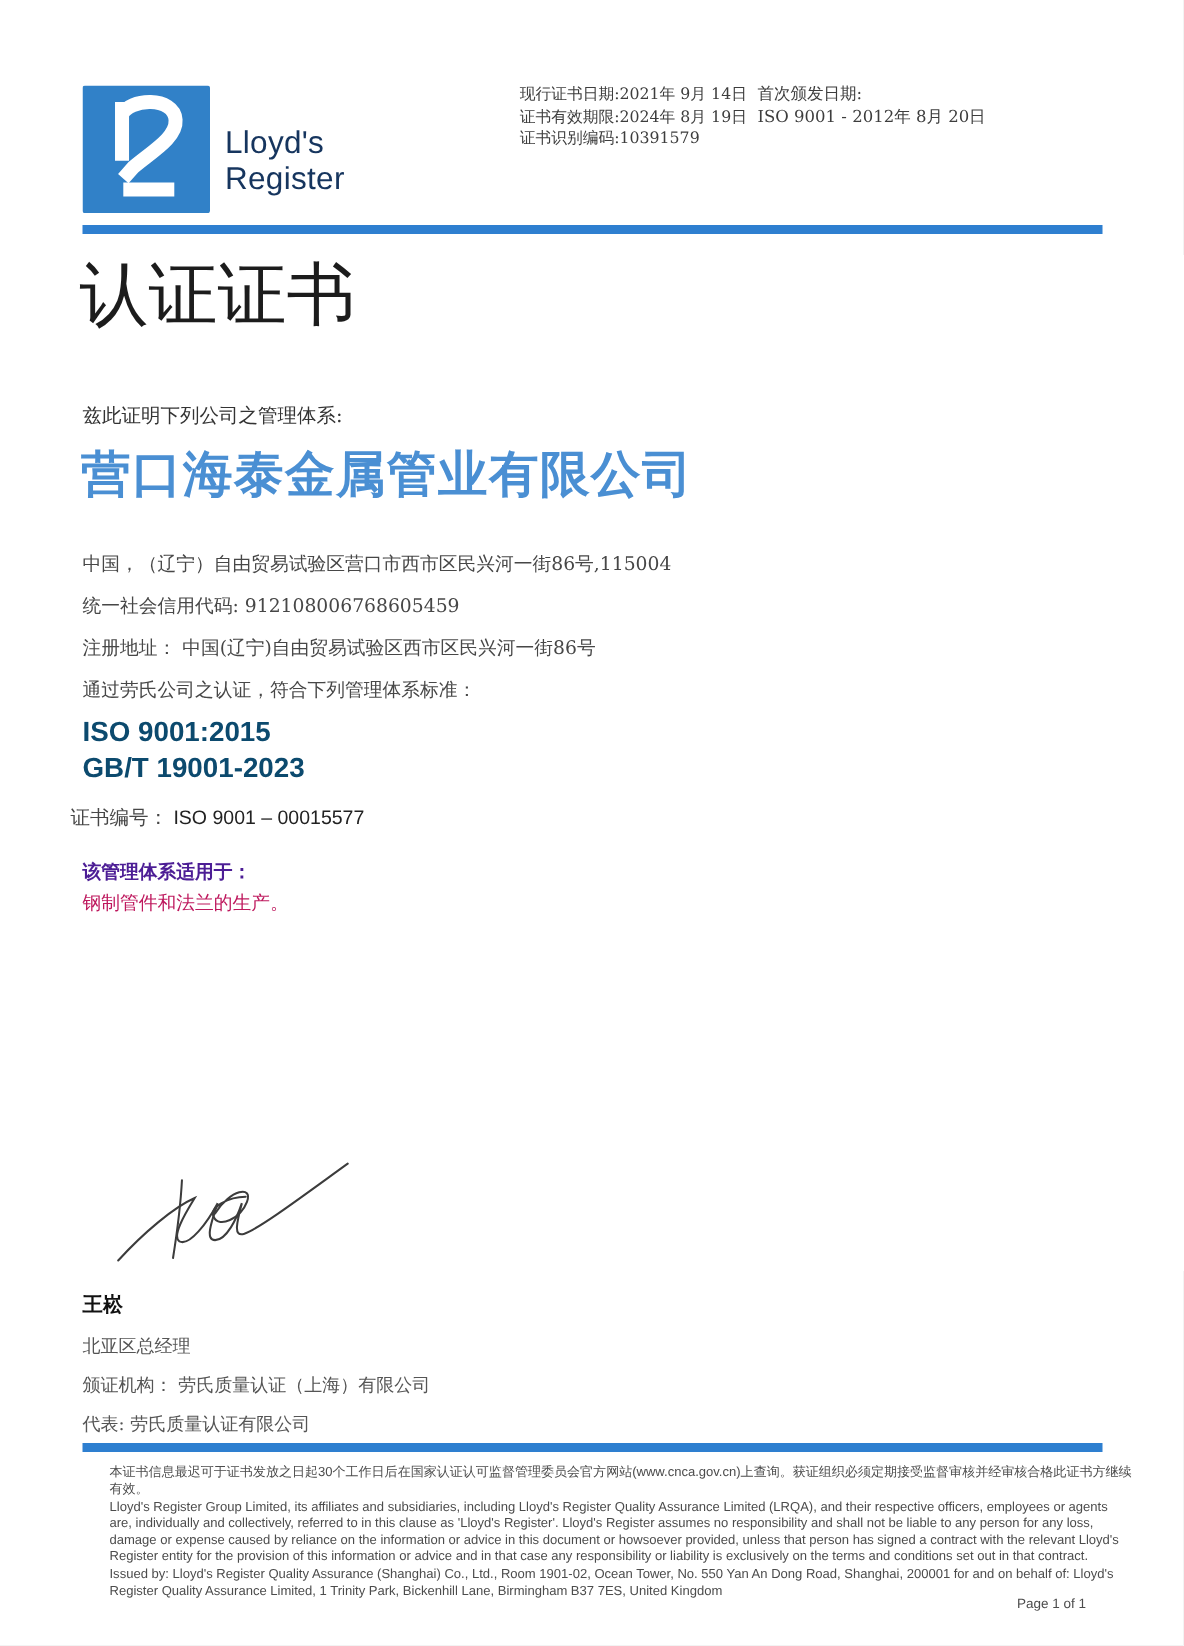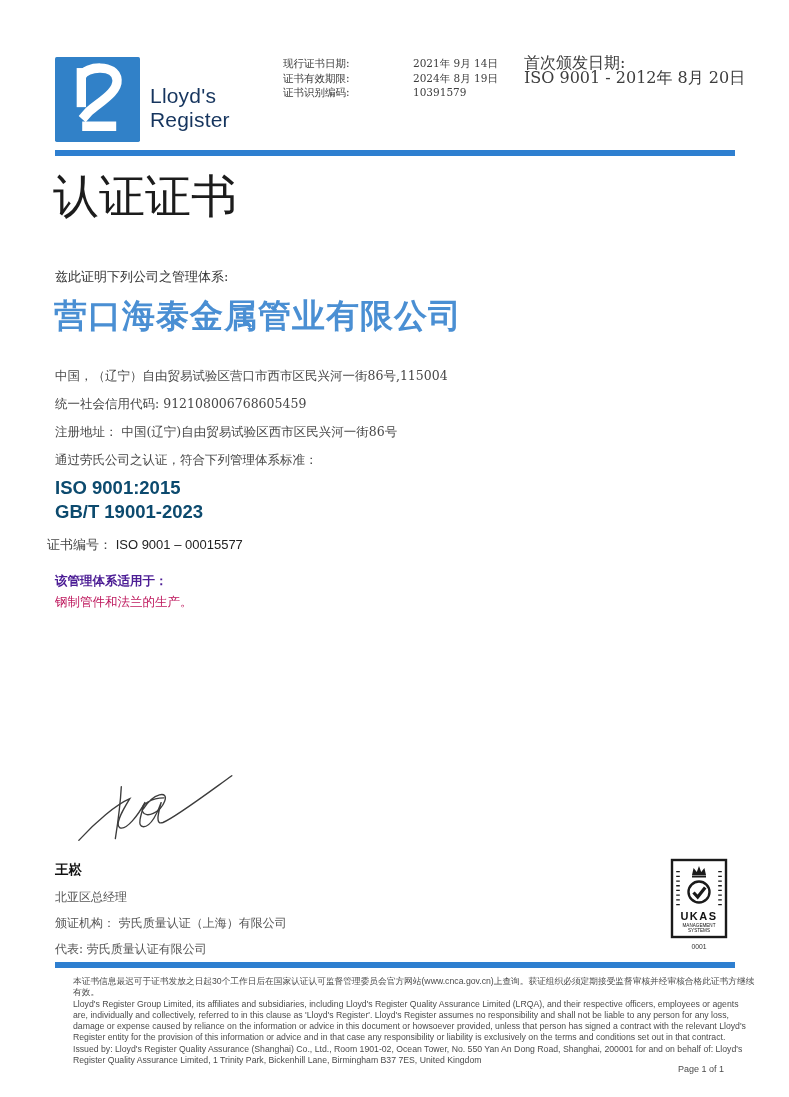--- a/index.html
+++ b/index.html
@@ -9,22 +9,22 @@
     font-family:"Liberation Sans", sans-serif; color:#1a1a1a;
   }
   .serif { font-family:"DejaVu Serif","Liberation Serif",serif; }
 
   
   .logo-square { position:absolute; left:55px; top:57px; width:85px; height:85px; }
   .brand { position:absolute; left:150px; top:84px; color:#16355e;
            font-size:21px; line-height:24px; letter-spacing:.2px; }
   .info-left  { position:absolute; left:283px; top:56px; font-size:10.5px; line-height:14.5px; color:#3d3d3d; }
   .info-left .row { display:flex; }
-  .info-left .lbl { width:130px; }
-  .info-right { position:absolute; left:524px; top:56px; font-size:16px; line-height:14.5px; color:#3d3d3d; }
+  .info-left .lbl { width:130px;text-align:right; }
+  .info-right { position:absolute; left:505px; top:56px; font-size:11px; line-height:14.5px; color:#3d3d3d; }
 
   .bar { position:absolute; left:55px; width:680px; height:6px; background:#2e7fd0; }
   .bar-top { top:150px; }
   .bar-bottom { top:962px; }
 
   
   .doc-title { position:absolute; left:53px; top:166px; font-size:46px; font-weight:400; color:#1c1c1c; }
   .intro     { position:absolute; left:55px; top:268px; font-size:13px; color:#333; }
   .company   { position:absolute; left:54px; top:294px; font-size:33px; font-weight:600; color:#4a8fd3; letter-spacing:1px; }
   .addr      { position:absolute; left:55px; top:368px; font-size:12.5px; color:#474747; }
@@ -119,37 +119,20 @@
         <path d="M 84 59 C 96 40, 114 37, 109 50 C 104 63, 87 71, 83 62 C 79 54, 95 46, 108 46"></path>
         <path d="M 58 33 C 57 52, 54 75, 51 94"></path>
       </g>
     </svg>
   </div>
   <div class="sig-name serif">王崧</div>
   <div class="sig-title serif">北亚区总经理</div>
   <div class="sig-issuer serif">颁证机构： 劳氏质量认证（上海）有限公司</div>
   <div class="sig-rep serif">代表: 劳氏质量认证有限公司</div>
 
-  <div class="ukas">
-    <svg width="62" height="100" viewBox="0 0 62 100">
-      <rect x="4" y="4" width="54" height="77" fill="#ffffff" stroke="#1a1a1a" stroke-width="2.4"></rect>
-      <g>
-        <path d="M24 19 l1.6 -7 3.2 4 2.2 -6 2.2 6 3.2 -4 1.6 7 z" fill="#1a1a1a"></path>
-        <rect x="24" y="19.5" width="14" height="2" fill="#1a1a1a"></rect>
-      </g>
-      <circle cx="31" cy="36" r="10.5" fill="none" stroke="#1a1a1a" stroke-width="2.4"></circle>
-      <path d="M25.5 36.5 l4.2 4.6 l7.5 -9.5" fill="none" stroke="#1a1a1a" stroke-width="3.2"></path>
-      <line x1="10" y1="15" x2="10" y2="52" stroke="#1a1a1a" stroke-width="3.6" stroke-dasharray="1.3,3.4"></line>
-      <line x1="52" y1="15" x2="52" y2="52" stroke="#1a1a1a" stroke-width="3.6" stroke-dasharray="1.3,3.4"></line>
-      <text x="31" y="64" text-anchor="middle" font-family="Liberation Sans, sans-serif" font-size="11" font-weight="bold" letter-spacing="1.5" fill="#111">UKAS</text>
-      <text x="31" y="70.5" text-anchor="middle" font-family="Liberation Sans, sans-serif" font-size="4.6" fill="#111">MANAGEMENT</text>
-      <text x="31" y="75.5" text-anchor="middle" font-family="Liberation Sans, sans-serif" font-size="4.6" fill="#111">SYSTEMS</text>
-      <text x="31" y="93" text-anchor="middle" font-family="Liberation Sans, sans-serif" font-size="6.8" fill="#333">0001</text>
-    </svg>
-  </div>
 
   <div class="bar bar-bottom"></div>
 
   <div class="footer">
     <p>本证书信息最迟可于证书发放之日起30个工作日后在国家认证认可监督管理委员会官方网站(www.cnca.gov.cn)上查询。获证组织必须定期接受监督审核并经审核合格此证书方继续有效。</p>
     <p>Lloyd's Register Group Limited, its affiliates and subsidiaries, including Lloyd's Register Quality Assurance Limited (LRQA), and their respective officers, employees or agents are, individually and collectively, referred to in this clause as 'Lloyd's Register'. Lloyd's Register assumes no responsibility and shall not be liable to any person for any loss, damage or expense caused by reliance on the information or advice in this document or howsoever provided, unless that person has signed a contract with the relevant Lloyd's Register entity for the provision of this information or advice and in that case any responsibility or liability is exclusively on the terms and conditions set out in that contract.</p>
     <p>Issued by: Lloyd's Register Quality Assurance (Shanghai) Co., Ltd., Room 1901-02, Ocean Tower, No. 550 Yan An Dong Road, Shanghai, 200001 for and on behalf of: Lloyd's Register Quality Assurance Limited, 1 Trinity Park, Bickenhill Lane, Birmingham B37 7ES, United Kingdom</p>
   </div>
   <div class="page-num">Page 1 of 1</div>
 

